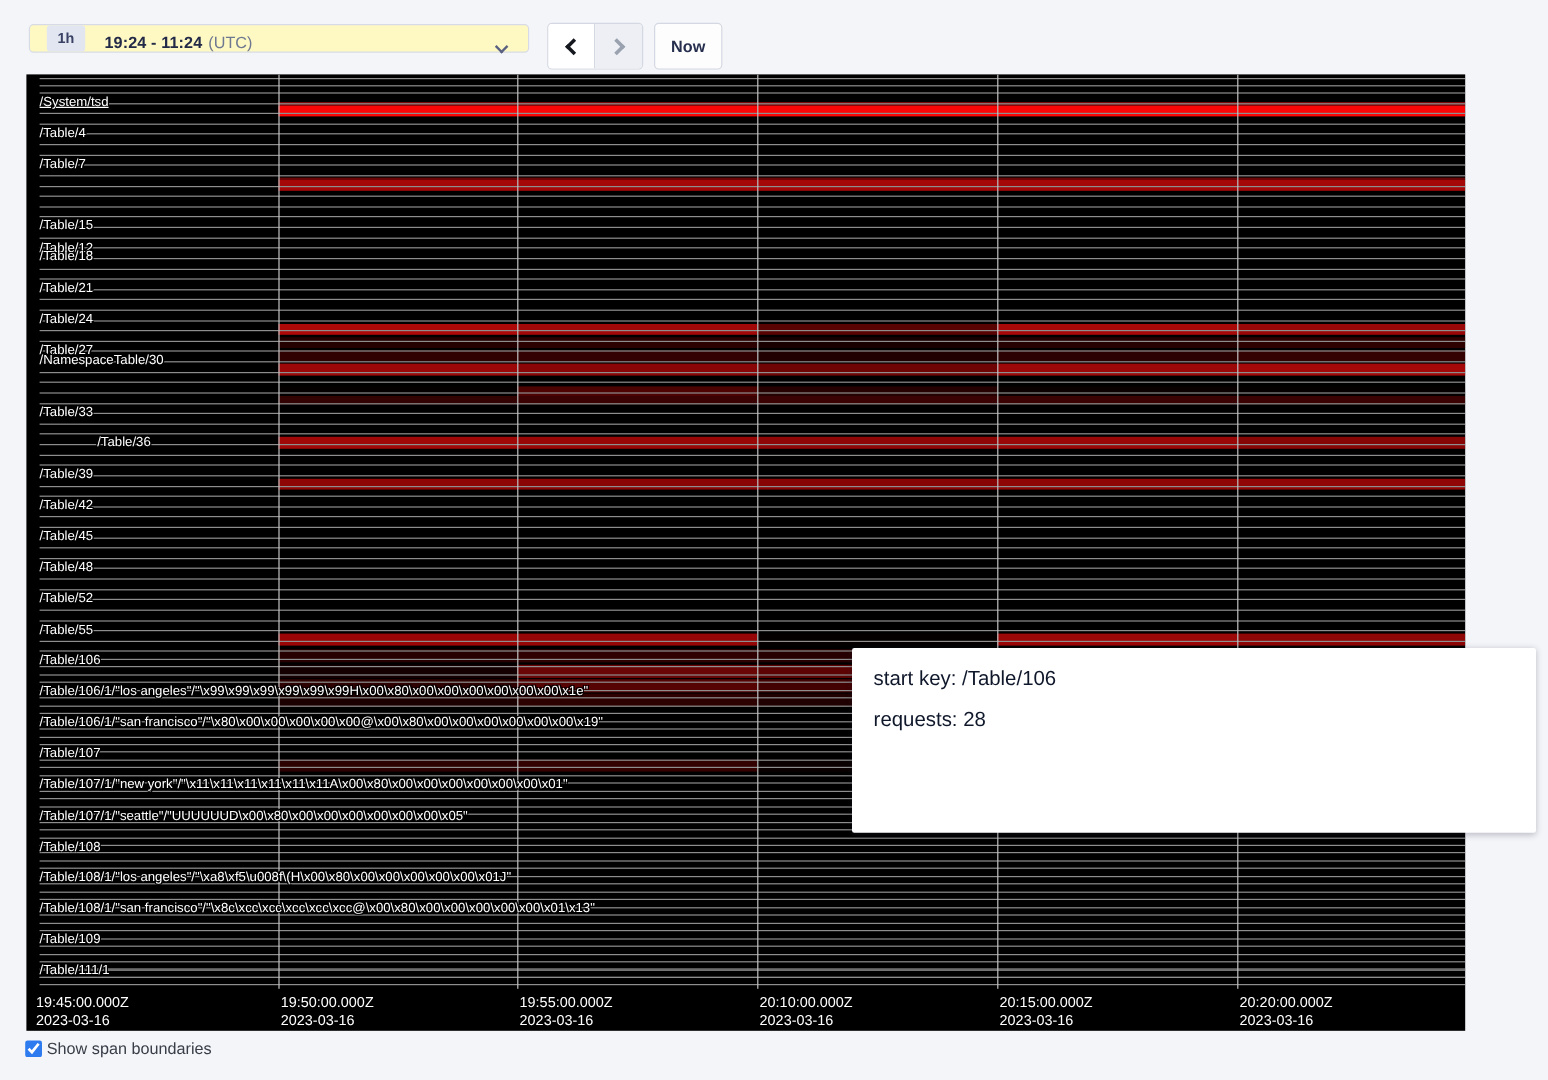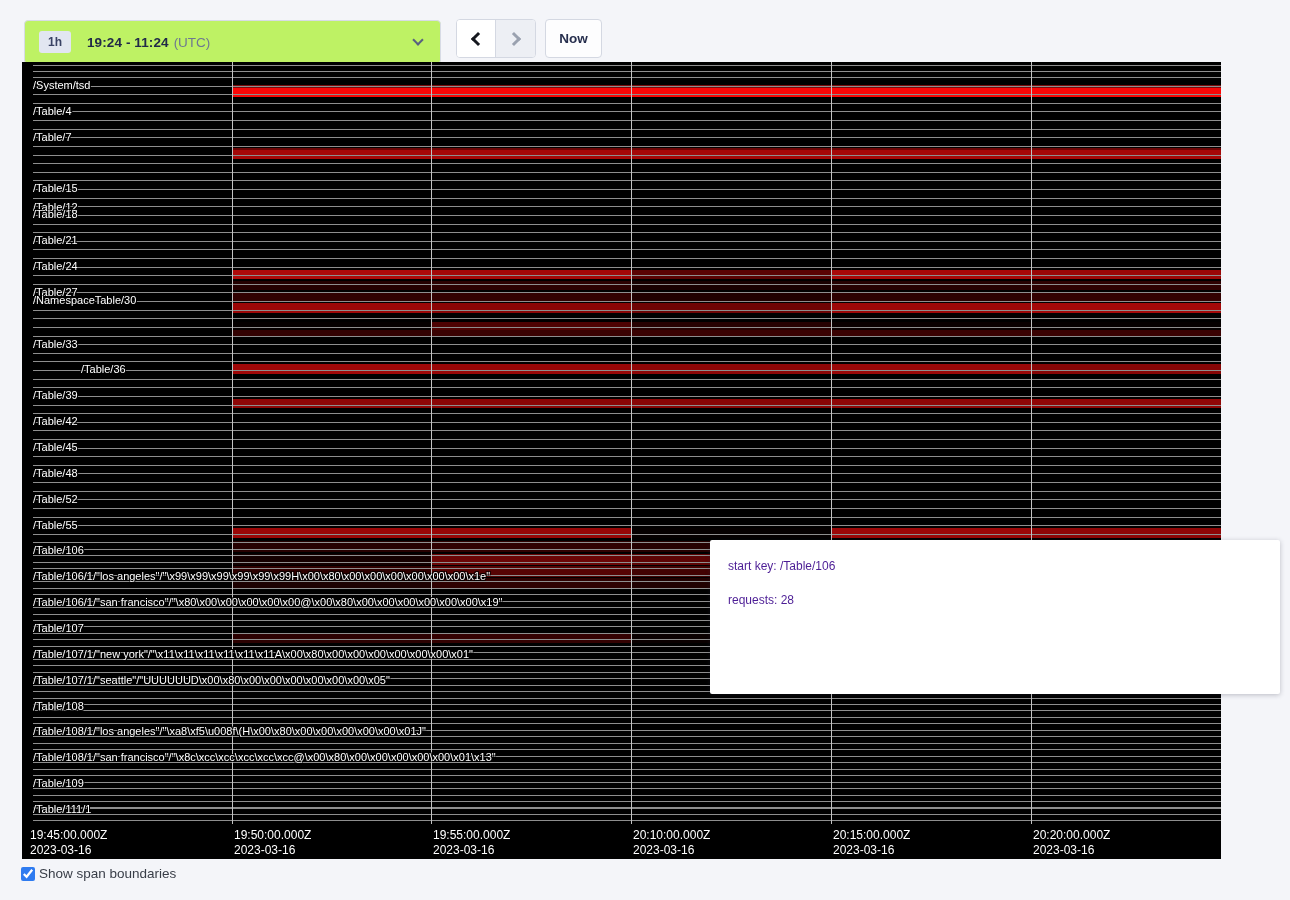--- a/index.html
+++ b/index.html
@@ -6,23 +6,23 @@
   html,body { width:1290px; height:900px; }
   body {
     position:relative;
     background:#f4f5f9;
     font-family:"Liberation Sans", sans-serif;
     overflow:hidden;
   }
 
   
   .time-selector {
-    position:absolute; left:24px; top:20px; width:417px; height:44px;
-    background:#bef264; border:1px solid #d7dbe5; border-radius:4px;
-    display:flex; align-items:center; cursor:pointer;
+    position:absolute; left:24px; top:20px; width:417px; height:24px;
+    background:#fef9c3; border:1px solid #d7dbe5; border-radius:4px;
+    display:flex; align-items:flex-end; cursor:pointer;
   }
   .duration-badge {
     margin-left:14px; background:#e2e6f1; color:#394264;
     font-size:12px; font-weight:700; padding:4px 9px; border-radius:3px;
   }
   .range-text { margin-left:16px; font-size:13.5px; font-weight:700; color:#222a48; letter-spacing:.1px; }
   .tz-text { margin-left:5px; font-size:13.5px; color:#6e7890; }
   .chev { display:inline-block; width:8px; height:8px; border-right:2px solid #596081; border-bottom:2px solid #596081; }
   .chev.down { transform:rotate(45deg); margin-left:auto; margin-right:18px; margin-top:-4px; }
 
@@ -61,21 +61,21 @@
   .axis-tick .t1 { font-weight:400; }
   .axis-tick .t2 { font-weight:400; }
 
   
   .tooltip {
     position:absolute; left:710px; top:540px; width:570px; height:154px;
     background:#ffffff; border-radius:2px;
     box-shadow:0 1px 5px rgba(40,40,60,.28);
     padding:9px 18px; overflow:hidden;
   }
-  .tooltip-line { font-size:12px; color:#4c1d95; line-height:34px; white-space:nowrap; }
+  .tooltip-line { font-size:17px; color:#0f172a; line-height:34px; white-space:nowrap; }
 
   
   .boundary-toggle { position:absolute; left:21px; top:866px; display:flex; align-items:center; }
   .boundary-toggle input { width:14px; height:14px; accent-color:#2e7bf0; cursor:pointer; }
   .boundary-toggle label { font-size:13.5px; color:#383d47; margin-left:4px; cursor:pointer; }
 </style>
 </head>
 <body>
 
 <div class="time-selector">
@@ -287,21 +287,21 @@
     <div class="hline" style="top: 733px; background: rgb(142, 142, 142);"></div>
     <div class="hline" style="top: 739px; background: rgb(142, 142, 142);"></div>
     <div class="hline" style="top: 745px; background: rgb(142, 142, 142);"></div>
     <div class="hline" style="top: 752px; background: rgb(142, 142, 142);"></div>
     <div class="hline" style="top: 758px; background: rgb(142, 142, 142);"></div>
     <div class="vline" style="left: 210px; background: rgb(194, 194, 194);"></div>
     <div class="vline" style="left: 409px; background: rgb(194, 194, 194);"></div>
     <div class="vline" style="left: 609px; background: rgb(194, 194, 194);"></div>
     <div class="vline" style="left: 809px; background: rgb(194, 194, 194);"></div>
     <div class="vline" style="left: 1009px; background: rgb(194, 194, 194);"></div>
-    <div class="row-label" style="top: 17px;">/System/tsd</div>
+    <div class="row-label" style="top: 17px; text-decoration: underline;">/System/tsd</div>
     <div class="row-label" style="top: 43px;">/Table/4</div>
     <div class="row-label" style="top: 69px;">/Table/7</div>
     <div class="row-label" style="top: 95px; margin-top: 44px;">/Table/12</div>
     <div class="row-label" style="top: 120px;">/Table/15</div>
     <div class="row-label" style="top: 146px;">/Table/18</div>
     <div class="row-label" style="top: 172px;">/Table/21</div>
     <div class="row-label" style="top: 198px;">/Table/24</div>
     <div class="row-label" style="top: 224px;">/Table/27</div>
     <div class="row-label" style="top: 232px;">/NamespaceTable/30</div>
     <div class="row-label" style="top: 276px;">/Table/33</div>

